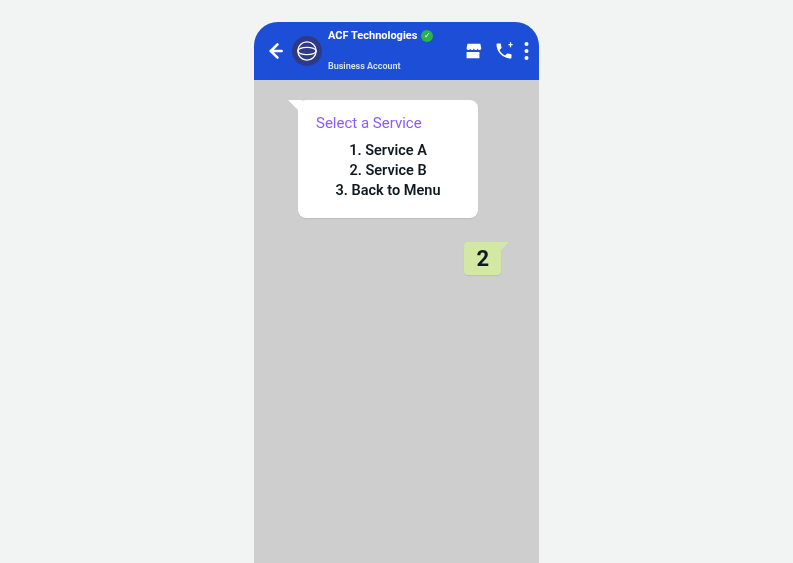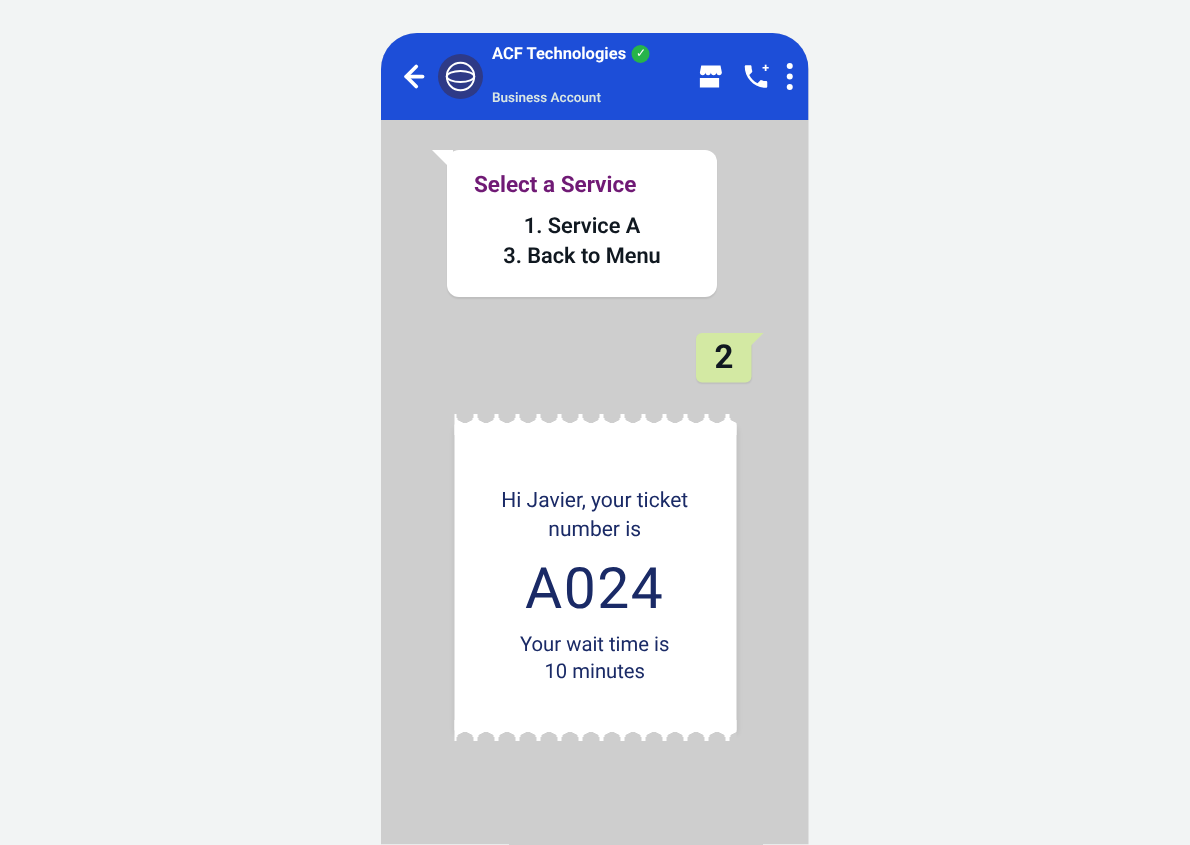--- a/index.html
+++ b/index.html
@@ -100,24 +100,24 @@
   .bubble-in::before {
     content:"";
     position:absolute;
     left:-10px; top:0;
     border-width: 0 0 14px 14px;
     border-style: solid;
     border-color: transparent transparent transparent #fff;
     transform: scaleX(-1);
   }
   .bubble-in .heading {
-    font-weight:700;
+    font-weight:400;
     font-size:15px;
     margin-bottom:10px;
-    color:#701a75;
+    color:#8b5cf6;
   }
   .bubble-in .opt {
     font-size:14.5px;
     font-weight:600;
     color:#101820;
     margin:3px 0;
     text-align:center;
   }
   .bubble-out {
     align-self:flex-end;
@@ -231,31 +231,22 @@
             <circle cx="2" cy="16" r="2"></circle>
           </svg>
       </span>
     </div>
   </div>
 
   <div class="chat-area">
     <div class="bubble-in">
       <div class="heading">Select a Service</div>
       <div class="opt">1.  Service A</div>
+      <div class="opt">2. Service B</div>
       <div class="opt">3. Back to Menu</div>
     </div>
 
     <div class="bubble-out">
       <span>2</span>
     </div>
 
-    <div class="ticket-wrap">
-      <div class="ticket">
-        <div class="greet">Hi Javier, your ticket number is</div>
-        <div class="num">A024</div>
-        <div class="wait">
-          <span>Your wait time is</span><br>
-          <span>10 minutes</span>
-        </div>
-      </div>
-    </div>
   </div>
 </div>
 
 </body></html>

